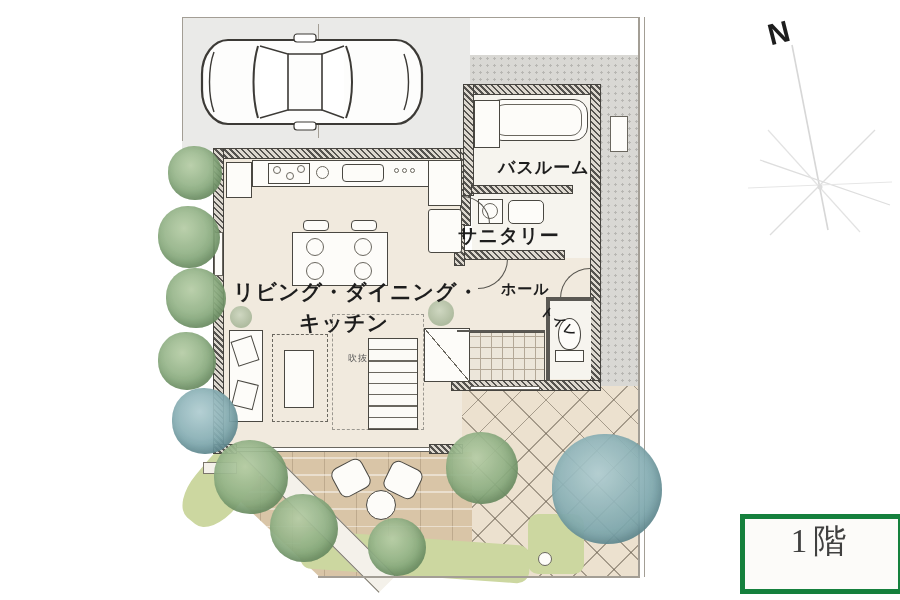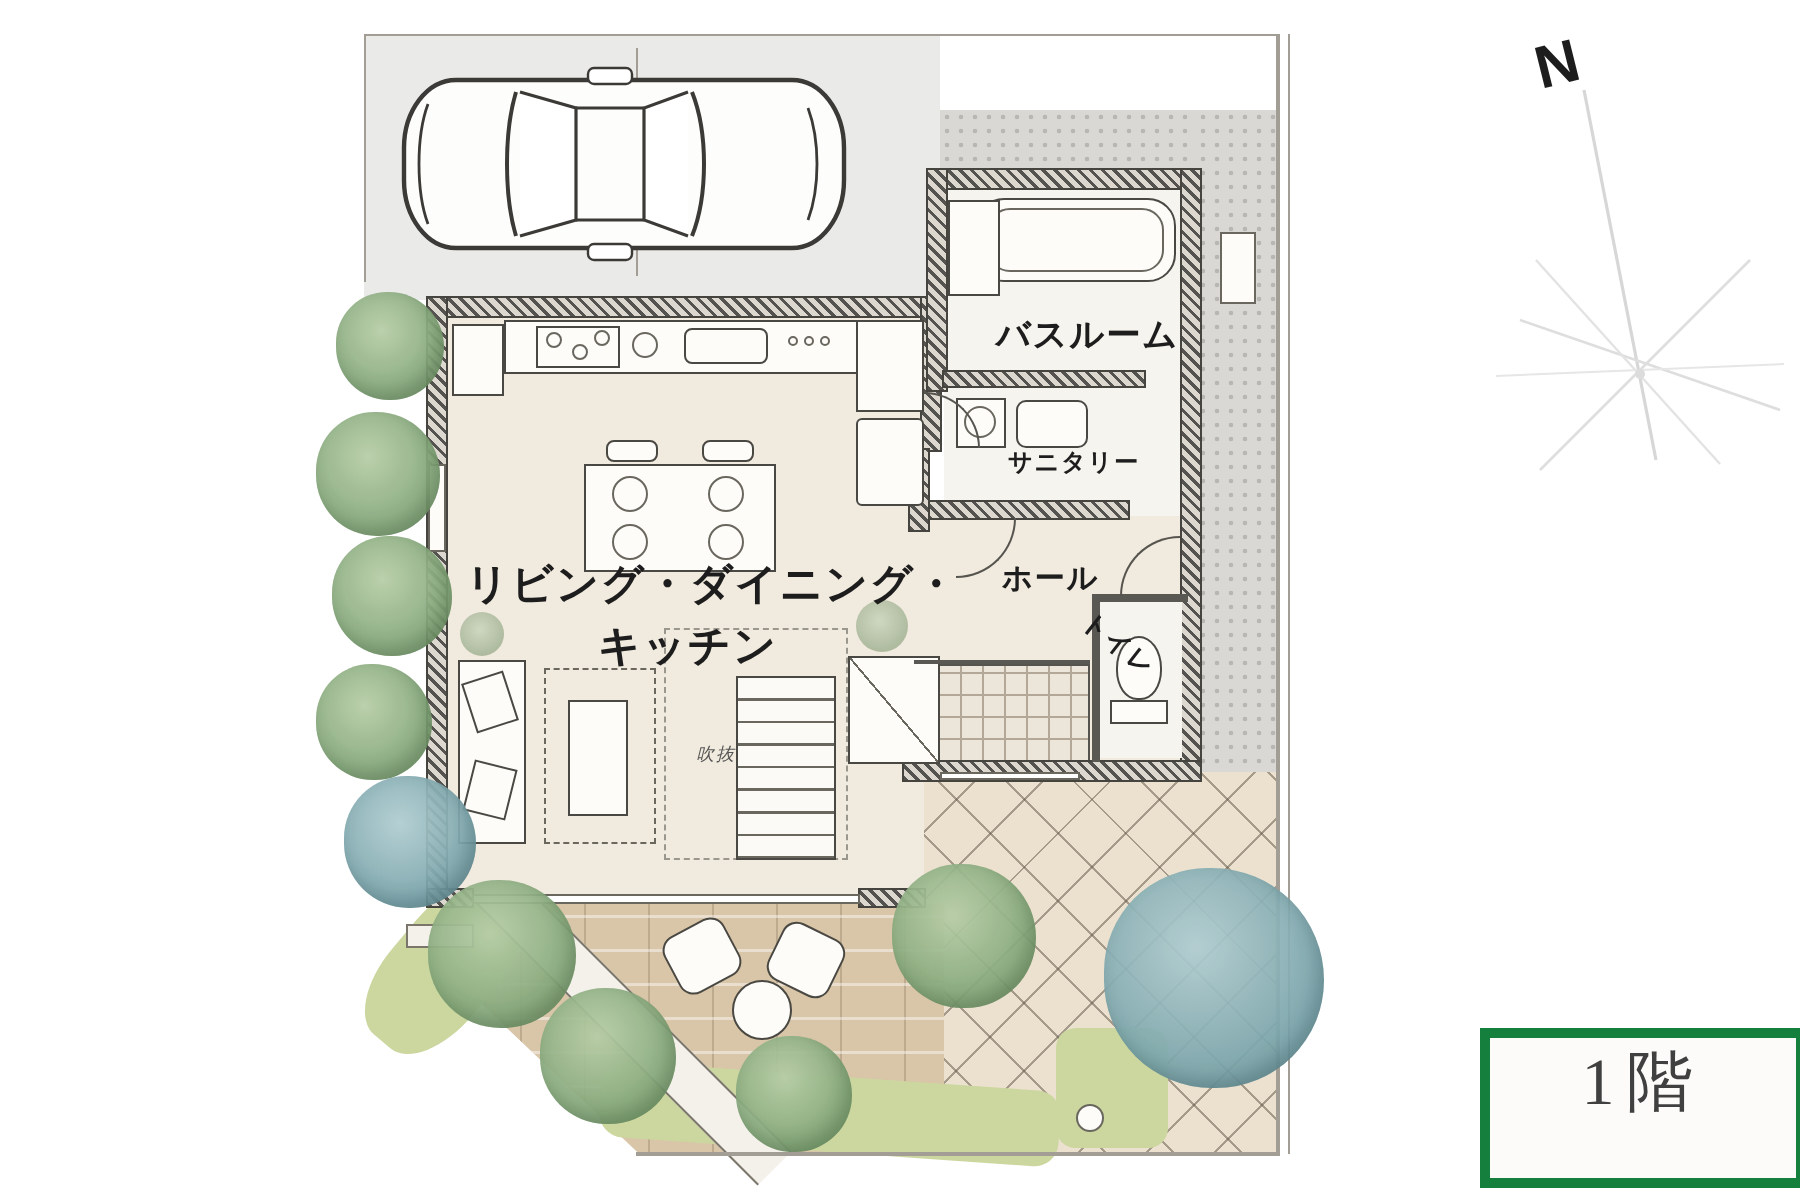--- a/index.html
+++ b/index.html
@@ -169,23 +169,23 @@
   <div class="abs tree" style="left:214px;top:440px;width:74px;height:74px;"></div>
   <div class="abs tree" style="left:270px;top:494px;width:68px;height:68px;"></div>
   <div class="abs tree" style="left:368px;top:518px;width:58px;height:58px;"></div>
   <div class="abs tree" style="left:446px;top:432px;width:72px;height:72px;"></div>
   <div class="abs tree blue" style="left:552px;top:434px;width:110px;height:110px;"></div>
   <div class="abs plant" style="left:230px;top:306px;width:22px;height:22px;"></div>
   <div class="abs plant" style="left:428px;top:300px;width:26px;height:26px;"></div>
 
   <div class="lab" style="left:233px;top:278px;font-size:21px;">リビング・ダイニング・</div>
   <div class="lab" style="left:299px;top:309px;font-size:21px;">キッチン</div>
-  <div class="lab" style="left:348px;top:371px;font-size:9px;font-weight:400;color:#555;font-style:italic;">吹抜</div>
+  <div class="lab" style="left:348px;top:352px;font-size:9px;font-weight:400;color:#555;">吹抜</div>
   <div class="lab" style="left:498px;top:156px;font-size:17px;">バスルーム</div>
-  <div class="lab" style="left:504px;top:223px;font-size:12px;">サニタリー</div>
+  <div class="lab" style="left:458px;top:223px;font-size:19px;">サニタリー</div>
   <div class="lab" style="left:501px;top:280px;font-size:15px;">ホール</div>
   <div class="lab" style="left:548px;top:302px;font-size:13px;transform:rotate(38deg);transform-origin:left top;">トイレ</div>
 
   <svg class="abs" style="left:740px;top:10px;" width="160" height="230" viewBox="0 0 160 230">
     <line x1="52" y1="35" x2="88" y2="220" stroke="#d7d7d7" stroke-width="1.6"></line>
     <line x1="20" y1="150" x2="150" y2="195" stroke="#dedede" stroke-width="1.3"></line>
     <line x1="30" y1="225" x2="135" y2="120" stroke="#dedede" stroke-width="1.3"></line>
     <line x1="28" y1="120" x2="120" y2="222" stroke="#e3e3e3" stroke-width="1.2"></line>
     <line x1="8" y1="178" x2="152" y2="172" stroke="#e6e6e6" stroke-width="1"></line>
     <circle cx="80" cy="177" r="2.5" fill="#dcdcdc"></circle>

